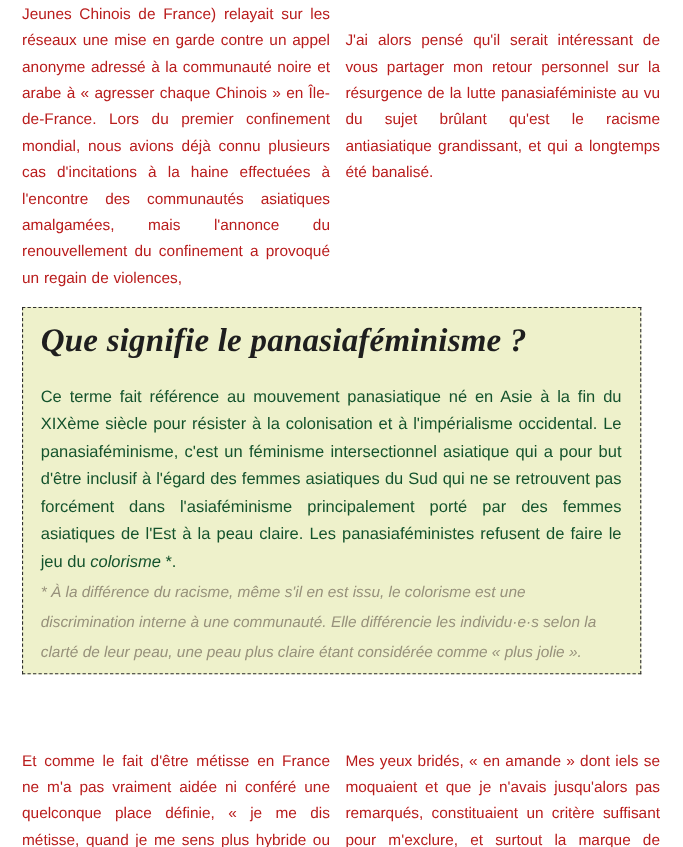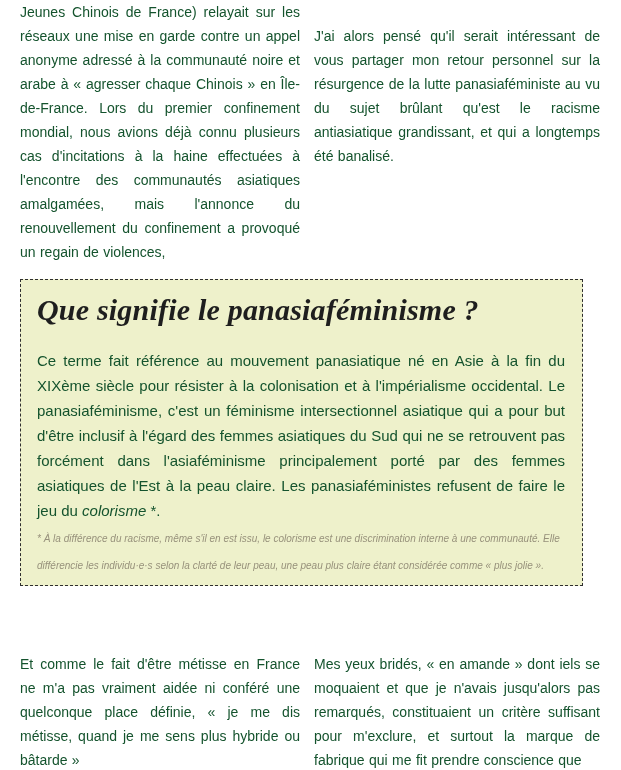--- a/index.html
+++ b/index.html
@@ -12,21 +12,21 @@
   .page { width: 621px; height: 770px; position: relative; }
 
   
   .cols { display: flex; padding: 0 21px 0 20px; }
   .col-left  { width: 280px; flex: 0 0 280px; }
   .col-gap   { width: 14px; flex: 0 0 14px; }
   .col-right { flex: 1 1 auto; }
   p.main {
     margin: 0;
     font-size: 14px; line-height: 24px;
-    color: #14532d;
+    color: #b91c1c;
     text-align: justify;
     word-spacing: 0.5px;
   }
   p.main.second { margin-top: 24px; }
 
   
   .infobox {
     box-sizing: border-box;
     width: 563px;
     margin: 15px 0 0 20px;
@@ -45,21 +45,21 @@
   }
   .box-body {
     margin: 24px 0 0 0;
     font-size: 15px; line-height: 25px;
     color: #14532d;
     text-align: justify;
   }
   .box-body em { font-style: italic; }
   .box-footnote {
     margin: 2px 0 0 0;
-    font-size: 10px; line-height: 27px;
+    font-size: 14px; line-height: 27px;
     font-style: italic;
     color: #97917b;
   }
 
   .bottom-cols { margin-top: 66px; }
 </style>
 </head>
 <body>
 
 <div class="page">

